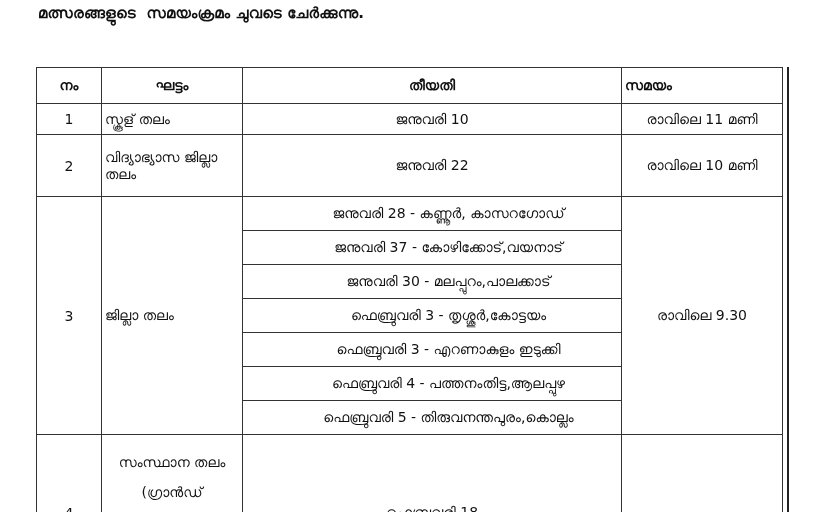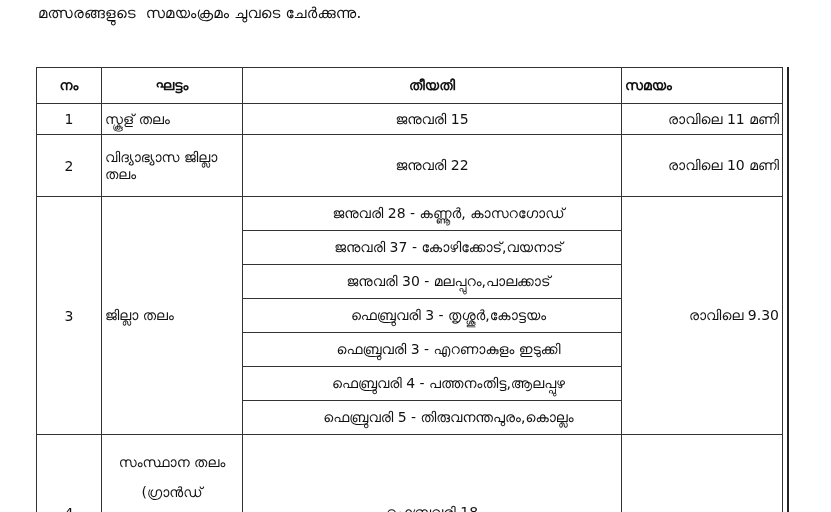--- a/index.html
+++ b/index.html
@@ -2,38 +2,38 @@
 <html><head>
 <meta charset="utf-8">
 <style>
   html, body { margin:0; padding:0; }
   body {
     width:831px; height:512px; overflow:hidden; background:#ffffff;
     font-family: "DejaVu Sans", "Liberation Sans", sans-serif; color:#111;
     position:relative;
   }
   .heading {
-    position:absolute; left:38px; top:4px; font-size:15px; font-weight:normal;
+    position:absolute; left:38px; top:4px; font-size:15px; font-weight:bold;
     letter-spacing:0.2px; white-space:pre;
   }
   .outer-right {
     position:absolute; left:787px; top:67px; width:2px; height:450px; background:#222;
   }
   table.sched {
     position:absolute; left:36px; top:67px; border-collapse:collapse;
     table-layout:fixed; width:743px;
   }
   table.sched td, table.sched th {
     border:1.5px solid #333; font-size:14px; padding:0 3px; vertical-align:middle;
   }
   table.sched th { height:35px; font-weight:bold; text-align:center; }
   .c-no { width:58px; text-align:center; }
   .c-level { width:134px; text-align:left; }
   .c-date { width:372px; text-align:center; }
-  .c-time { width:154px; text-align:right; }
+  .c-time { width:154px; text-align:center; }
   .r1 td { height:30px; }
   .r2 td { height:61px; }
   .sub td.c-date { height:33px;padding-left:36px; }
   .r4 td { height:75px; }
   .c-level.center { text-align:center; }
   .num4 { font-size:18px; }
 </style>
 </head>
 <body>
 
@@ -43,21 +43,21 @@
   <tbody>
       <tr>
     <th class="c-no">നം</th>
     <th class="c-level" style="text-align:center">ഘട്ടം</th>
     <th class="c-date">തീയതി</th>
     <th class="c-time" style="text-align:left">സമയം</th>
   </tr>
   <tr class="r1">
     <td class="c-no">1</td>
     <td class="c-level">സ്കൂള് തലം</td>
-    <td class="c-date">ജനുവരി 15</td>
+    <td class="c-date">ജനുവരി 10</td>
     <td class="c-time">രാവിലെ 11 മണി</td>
   </tr>
   <tr class="r2">
     <td class="c-no">2</td>
     <td class="c-level">വിദ്യാഭ്യാസ ജില്ലാ തലം</td>
     <td class="c-date">ജനുവരി 22</td>
     <td class="c-time">രാവിലെ 10 മണി</td>
   </tr>
   <tr class="sub">
     <td class="c-no" rowspan="7">3</td>

